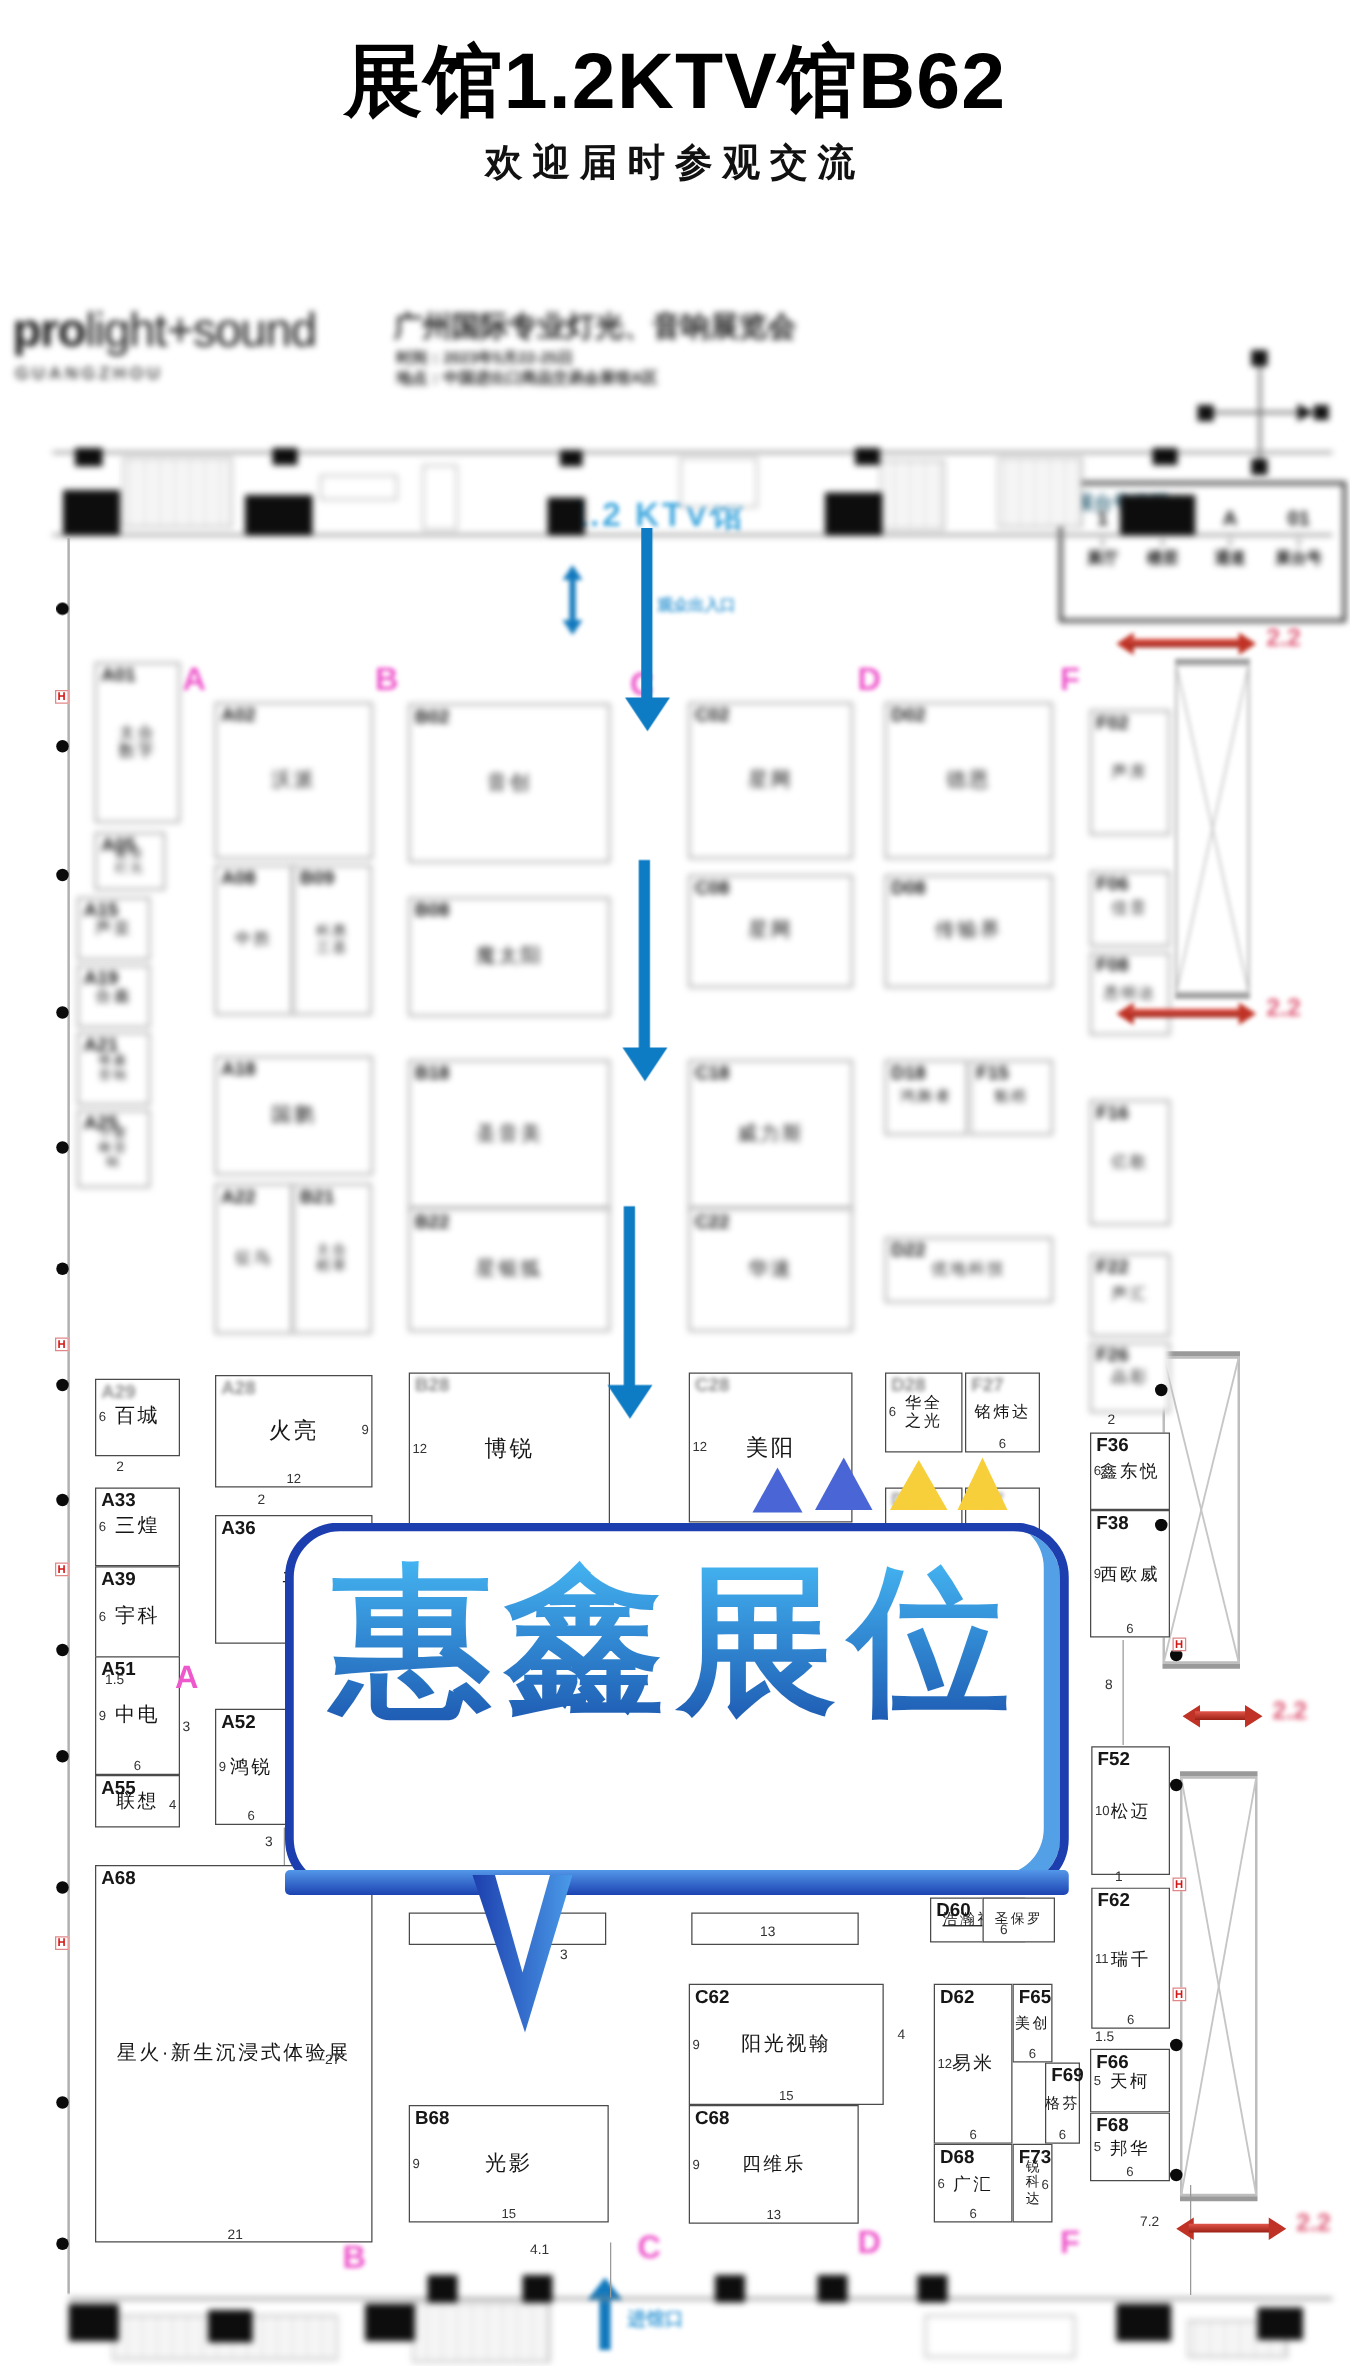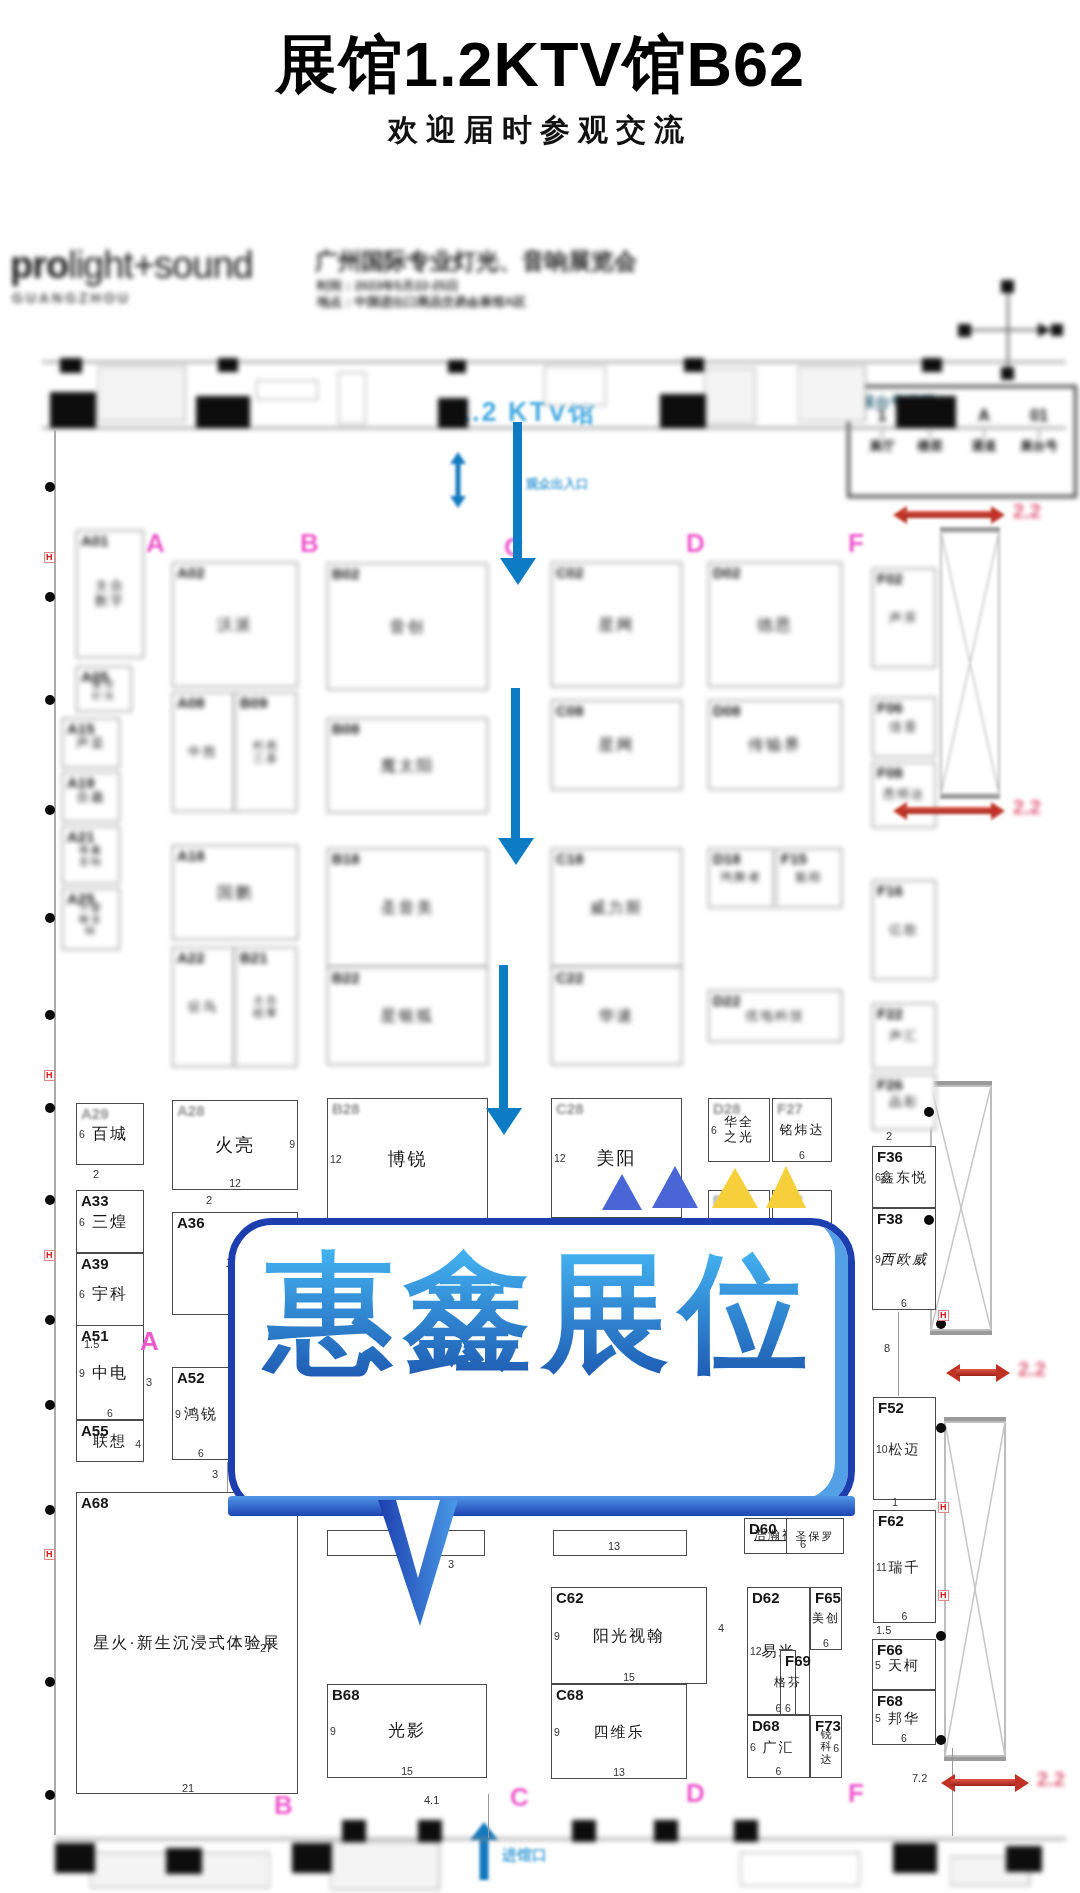--- a/index.html
+++ b/index.html
@@ -377,21 +377,21 @@
     <div class="booth" style="left: 772px; top: 1190px; width: 60px; height: 40px;">
       <span class="bid gray">F37</span>
     </div>
     <div class="booth" style="left: 872px; top: 1146px; width: 64px; height: 62px;">
       <span class="bid">F36</span>
       <span class="bname" style="font-size: 14px;">鑫东悦</span>
       <span class="dl">6</span>
     </div>
     <div class="booth" style="left: 872px; top: 1208px; width: 64px; height: 102px;">
       <span class="bid">F38</span>
-      <span class="bname" style="font-size: 14px; font-style: italic;">西欧威</span>
+      <span class="bname" style="font-size: 14px;">西欧威</span>
       <span class="dl">9</span>
       <span class="db">6</span>
     </div>
     <div class="booth" style="left: 76px; top: 1190px; width: 68px; height: 63px;">
       <span class="bid">A33</span>
       <span class="bname" style="font-size: 16px;">三煌</span>
       <span class="dl">6</span>
     </div>
     <div class="booth" style="left: 76px; top: 1253px; width: 68px; height: 82px;">
       <span class="bid">A39</span>
@@ -454,21 +454,21 @@
       <span class="bid">D62</span>
       <span class="bname" style="font-size: 15px;">易米</span>
       <span class="dl">12</span>
       <span class="db">6</span>
     </div>
     <div class="booth" style="left: 810px; top: 1587px; width: 32px; height: 63px;">
       <span class="bid">F65</span>
       <span class="bname" style="font-size: 12px;">美创</span>
       <span class="db">6</span>
     </div>
-    <div class="booth" style="left: 780px; top: 1650px; width: 16px; height: 65px;">
+    <div class="booth" style="left: 836px; top: 1650px; width: 28px; height: 65px;">
       <span class="bid">F69</span>
       <span class="bname" style="font-size: 12px;">格芬</span>
       <span class="db">6</span>
     </div>
     <div class="booth" style="left: 747px; top: 1715px; width: 63px; height: 63px;">
       <span class="bid">D68</span>
       <span class="bname" style="font-size: 14px;">广汇</span>
       <span class="dl">6</span>
       <span class="db">6</span>
     </div>

